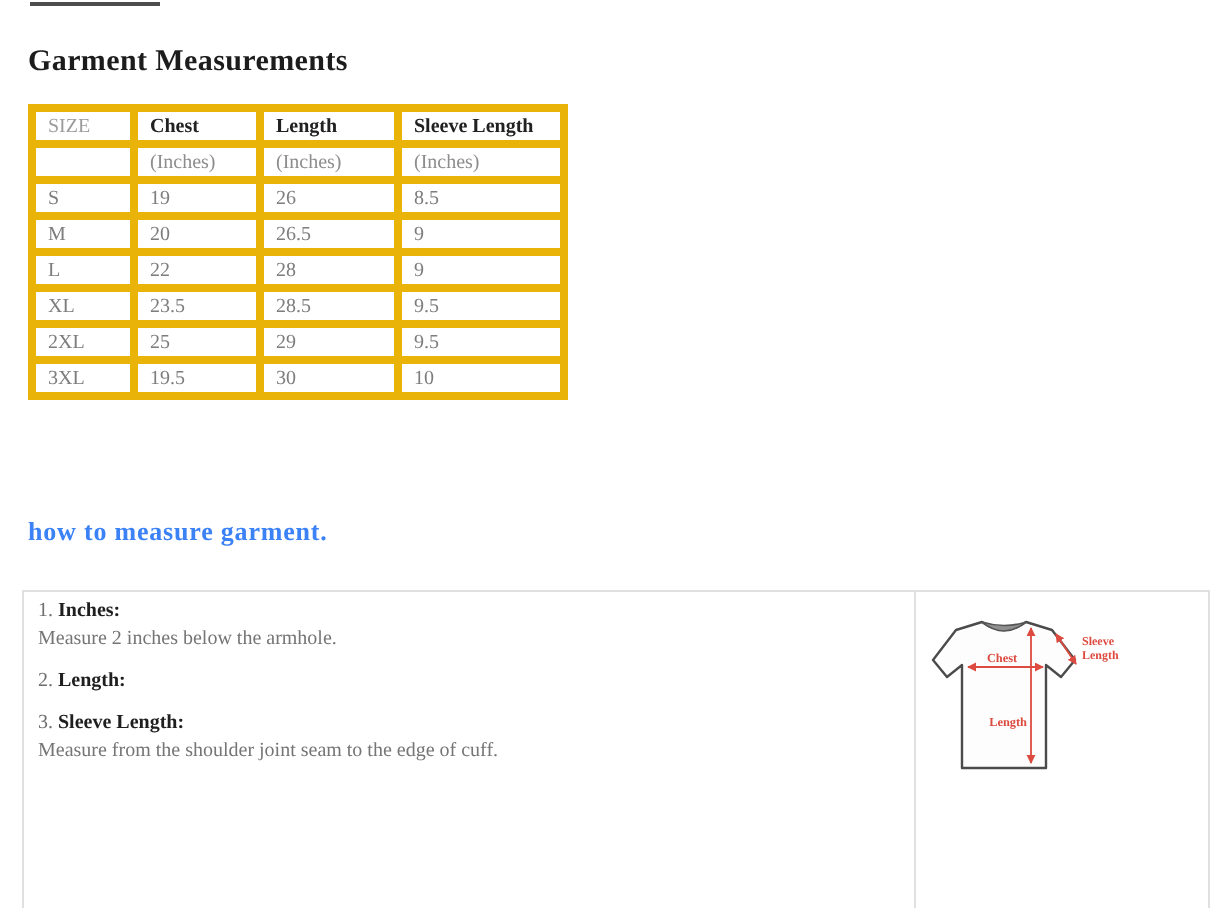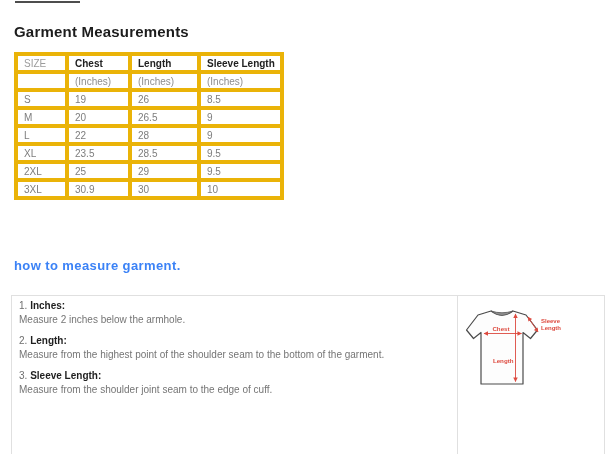--- a/index.html
+++ b/index.html
@@ -2,21 +2,21 @@
 <html><head>
 <meta charset="utf-8">
 <style>
   * { box-sizing: border-box; margin: 0; padding: 0; }
   html, body { width: 613px; height: 454px; overflow: hidden; }
   body {
     background: #ffffff;
     font-family: "Liberation Sans", sans-serif;
     -webkit-font-smoothing: antialiased;
   }
-  .page { position: relative; width: 613px; height: 454px; background: #fff; }
+  .page { position: relative; width: 613px; height: 454px; background: #fff; font-family: Liberation Serif, serif; }
 
   .tab-indicator {
     position: absolute; left: 15px; top: 1px;
     width: 65px; height: 2px; background: #4d4d4d;
   }
 
   .page-title {
     position: absolute; left: 14px; top: 23px;
     font-size: 15px; font-weight: 600; color: #1c1c1c;
     letter-spacing: 0.2px;
@@ -124,21 +124,21 @@
         <td>9.5</td>
       </tr>
       <tr>
         <td>2XL</td>
         <td>25</td>
         <td>29</td>
         <td>9.5</td>
       </tr>
       <tr>
         <td>3XL</td>
-        <td>30.9</td>
+        <td>19.5</td>
         <td>30</td>
         <td>10</td>
       </tr>
     </tbody>
   </table>
 
   <h3 class="measure-title">how to measure garment.</h3>
 
   <div class="measure-box">
 
@@ -148,21 +148,20 @@
           <span class="step-num">1.</span>
           <span class="step-label">Inches:</span>
         </div>
         <div class="step-text">Measure 2 inches below the armhole.</div>
       </div>
       <div class="step">
         <div>
           <span class="step-num">2.</span>
           <span class="step-label">Length:</span>
         </div>
-        <div class="step-text">Measure from the highest point of the shoulder seam to the bottom of the garment.</div>
       </div>
       <div class="step">
         <div>
           <span class="step-num">3.</span>
           <span class="step-label">Sleeve Length:</span>
         </div>
         <div class="step-text">Measure from the shoulder joint seam to the edge of cuff.</div>
       </div>
     </div>
 

